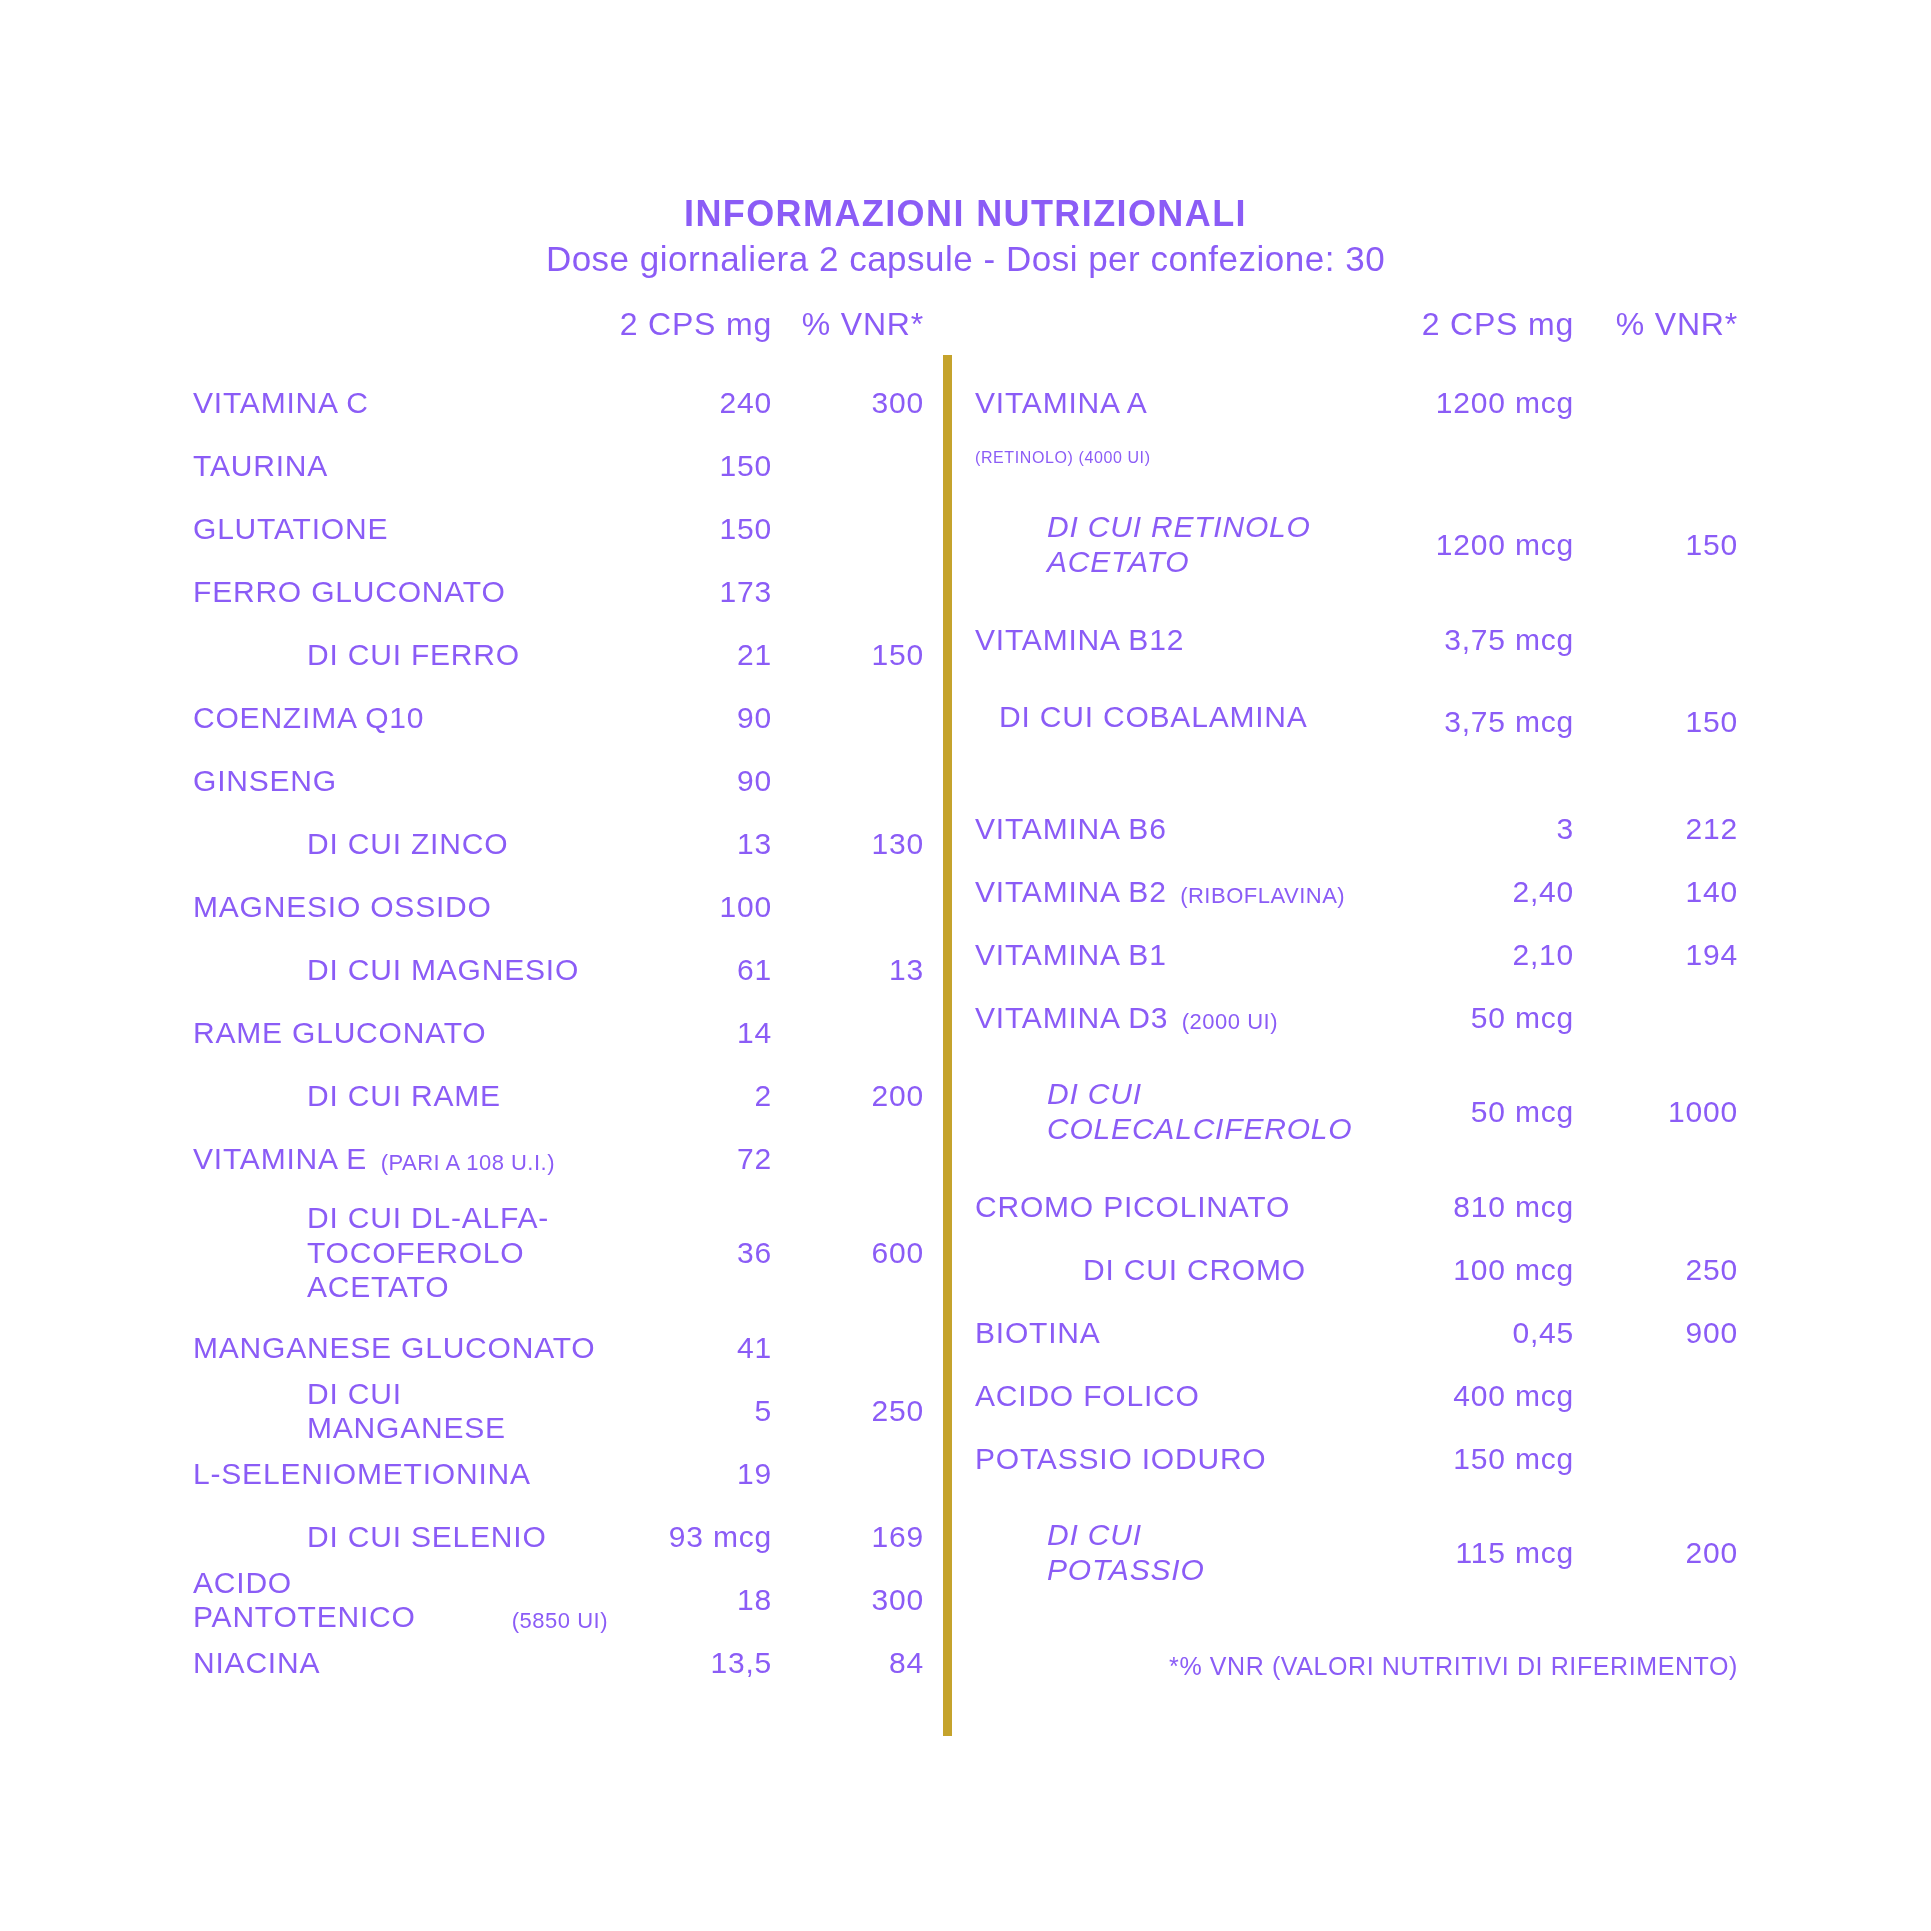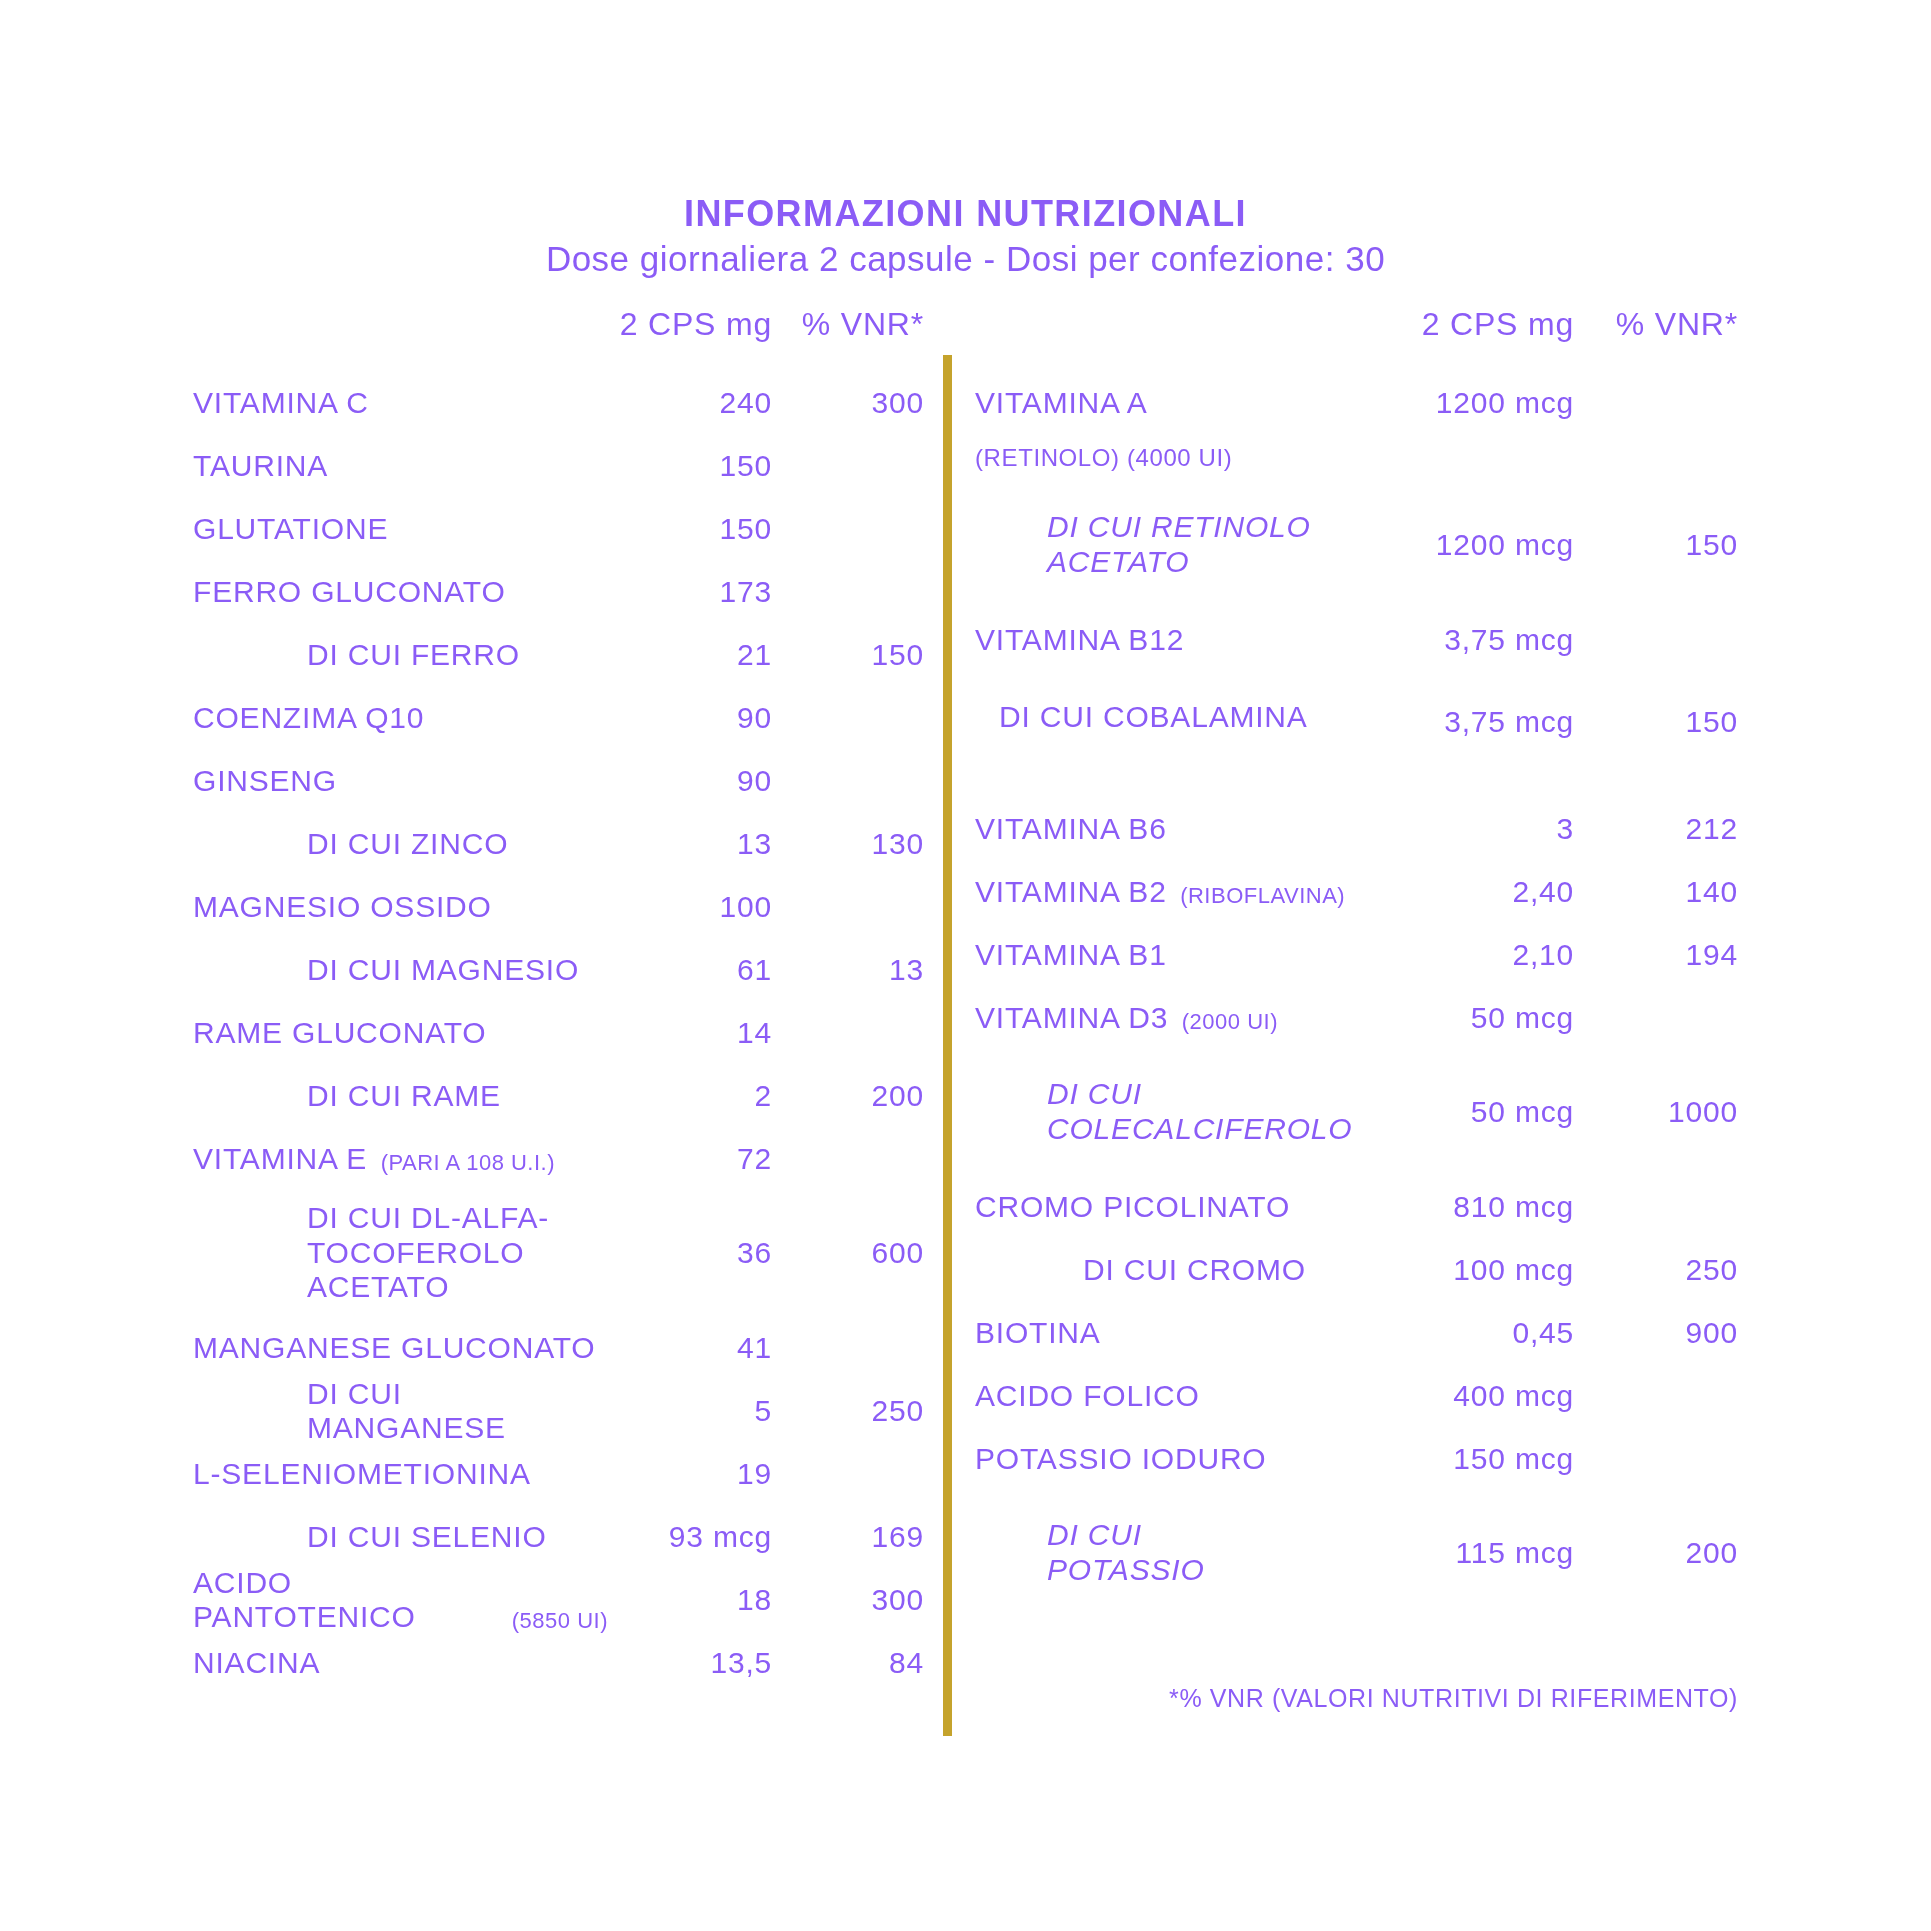--- a/index.html
+++ b/index.html
@@ -25,21 +25,21 @@
     position:absolute;
     left:943px; top:355px;
     width:8.7px; height:1381px;
   }
   .ntable { position:absolute; top:299px; }
   .ntable--left  { left:193px;  width:731px; }
   .ntable--right { left:975px; width:763px; }
 
   .row { display:flex; align-items:center; height:63px; font-size:30px; letter-spacing:0.8px; }
   .row--double { height:126px; }
-  .row--note { height:48px; font-size:24px; letter-spacing:0.6px; }
+  .row--note { height:48px; font-size:16px; letter-spacing:0.6px; }
   .row--tall { height:126px; }
   .row--tall .label { align-self:flex-start; height:63px; }
   .row--tall .amount, .row--tall .vnr { align-items:flex-end; padding-bottom:25px; }
 
   .thead { height:72px; align-items:flex-start; font-size:32px;text-align:center; }
   .thead .amount, .thead .vnr { align-items:flex-start; padding-top:6.8px; }
 
   .label { flex:1; display:flex; align-items:flex-end; gap:13.5px; min-width:0; }
   .lines { line-height:1.16; }
   .note { font-size:22px; letter-spacing:0.5px; white-space:nowrap; }
@@ -49,21 +49,21 @@
   .ntable--left  .vnr    { width:152px; }
   .ntable--right .amount { width:212px; }
   .ntable--right .vnr    { width:164px; }
 
   .ntable--left  .ind-1 { padding-left:114px; }
   .ntable--right .ind-1 { padding-left:24px; }
   .ntable--right .ind-2 { padding-left:72px;font-style:italic; }
   .ntable--right .ind-3 { padding-left:108px; }
 
   .footnote {
-    margin-top:68px;
+    margin-top:36px;
     text-align:right;
     font-size:25px; letter-spacing:0.6px;
   }
 </style>
 </head>
 <body>
 
 <div class="canvas" style="color: #8b5cf6;">
 
   <div class="title">INFORMAZIONI NUTRIZIONALI</div>

